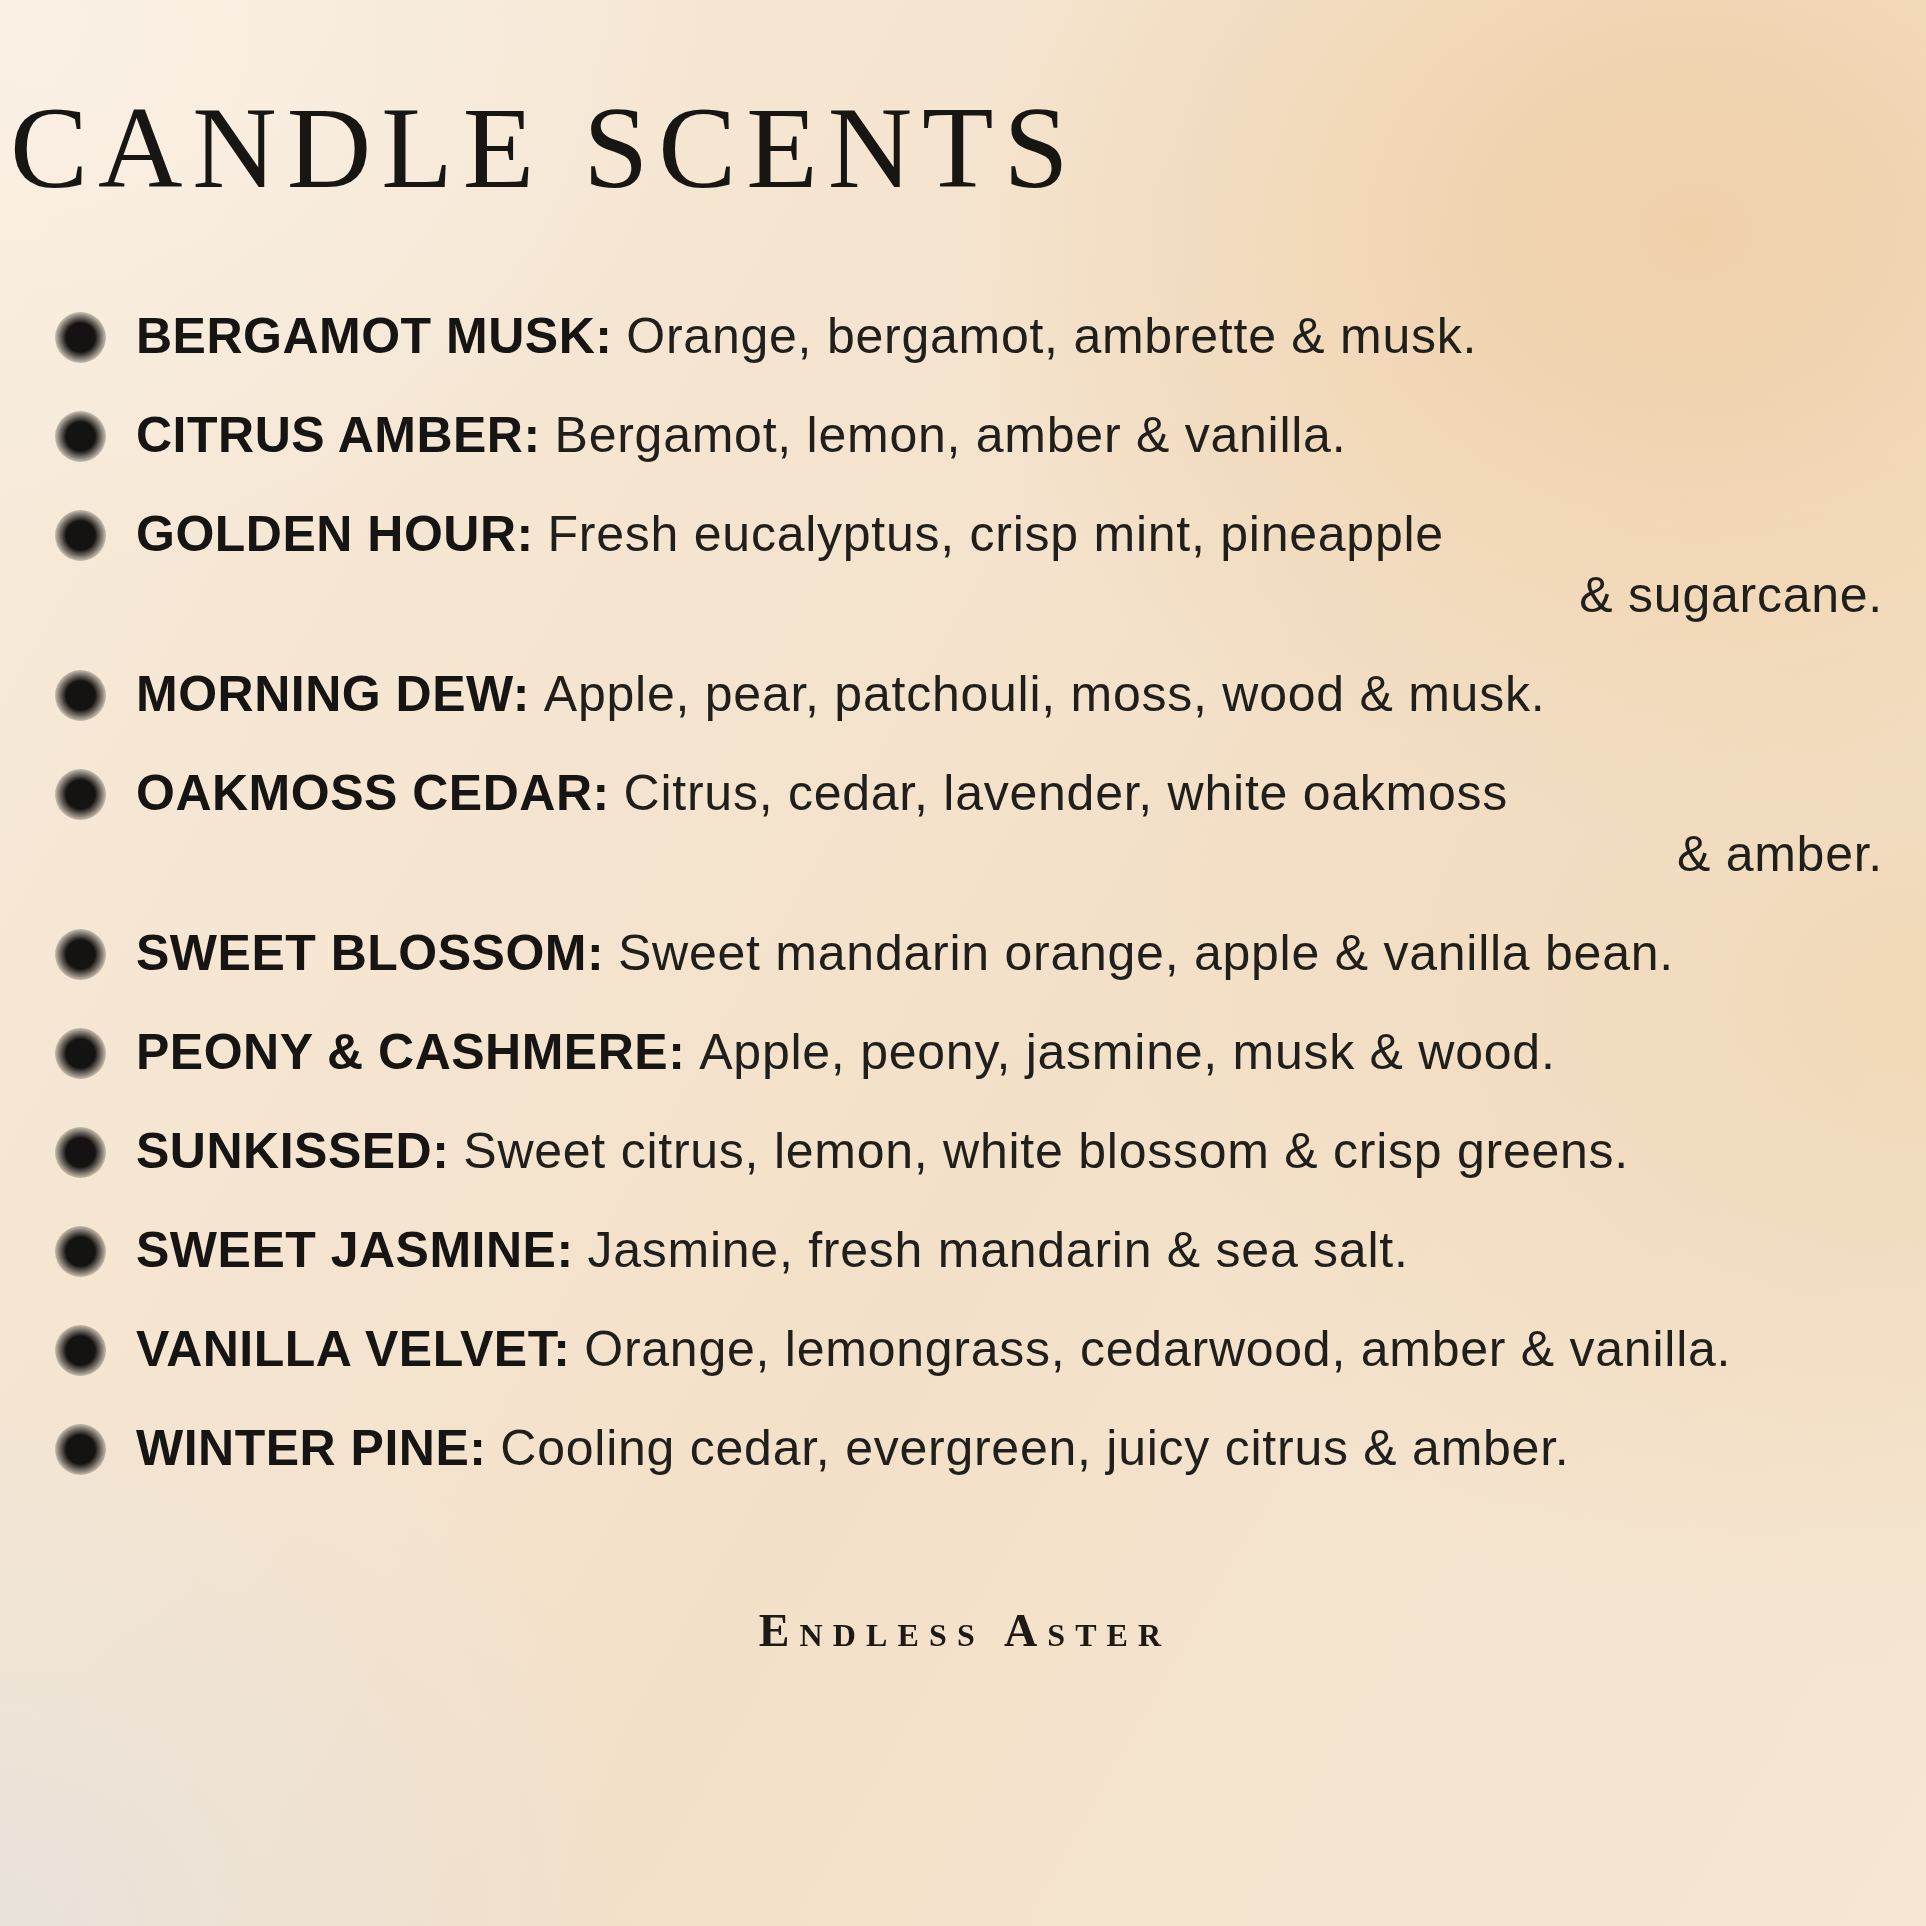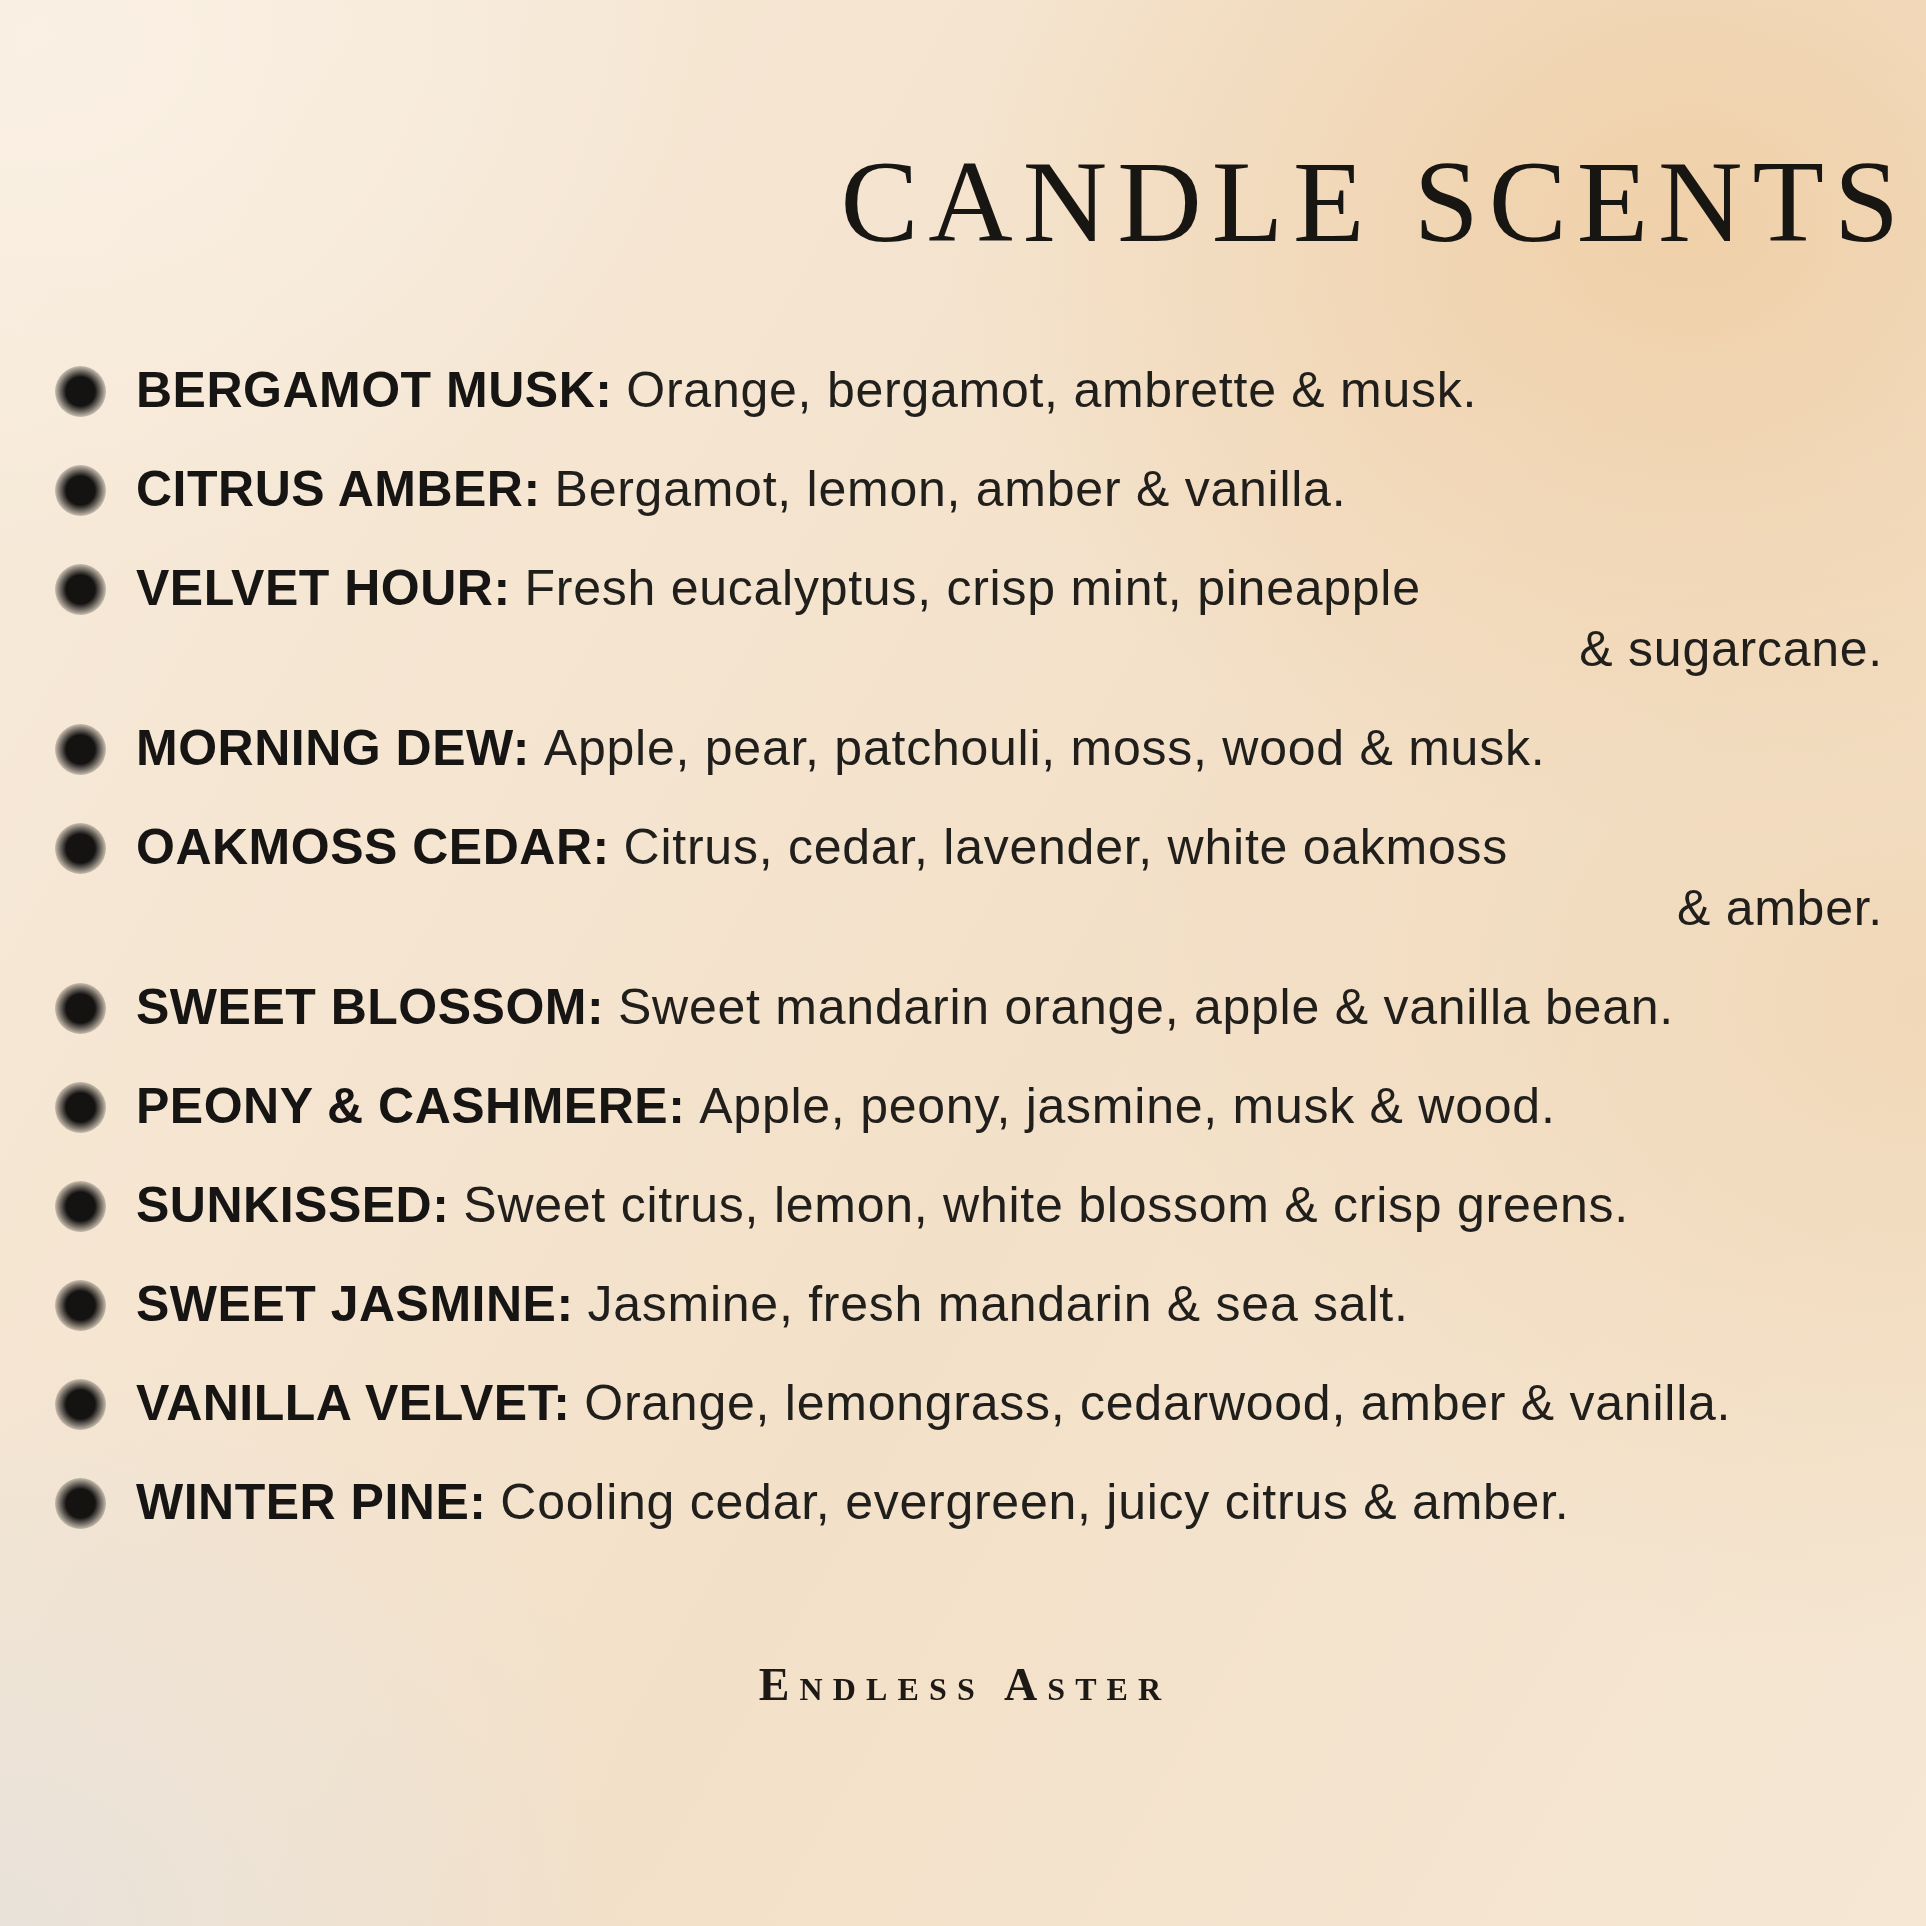--- a/index.html
+++ b/index.html
@@ -18,23 +18,23 @@
     height: 1927px;
     overflow: hidden;
     background:
       radial-gradient(55% 45% at 88% 12%, rgba(239,206,165,0.90), rgba(239,206,165,0) 70%),
       radial-gradient(60% 50% at 100% 52%, rgba(240,214,180,0.85), rgba(240,214,180,0) 70%),
       radial-gradient(48% 42% at 0% 100%, rgba(232,226,219,0.92), rgba(232,226,219,0) 72%),
       radial-gradient(50% 40% at 2% 2%, rgba(250,240,228,0.95), rgba(250,240,228,0) 70%),
       linear-gradient(120deg, #f7ebdb 0%, #f3e0c8 55%, #f5e7d4 100%);
   }
   .title {
-    margin: 18px;
-    padding-top: 118px;
-    text-align: right;
+    margin: 0;
+    padding-top: 82px;
+    text-align: left;
     font-family: "Liberation Serif", serif;
     font-weight: 400;
     font-size: 117px;
     line-height: 1.12;
     letter-spacing: 0.085em;
     text-indent: 0.085em;
     color: #181613;
   }
   .scent-list {
     display: flex;
@@ -113,21 +113,21 @@
       <p class="text">
         <span class="name">CITRUS AMBER:</span>
         <span class="desc">Bergamot, lemon, amber &amp; vanilla.</span>
         <span class="desc line2"></span>
       </p>
     </div>
 
     <div class="item">
       <span class="bullet"></span>
       <p class="text">
-        <span class="name">VELVET HOUR:</span>
+        <span class="name">GOLDEN HOUR:</span>
         <span class="desc">Fresh eucalyptus, crisp mint, pineapple</span>
         <span class="desc line2">&amp; sugarcane.</span>
       </p>
     </div>
 
     <div class="item">
       <span class="bullet"></span>
       <p class="text">
         <span class="name">MORNING DEW:</span>
         <span class="desc">Apple, pear, patchouli, moss, wood &amp; musk.</span>

